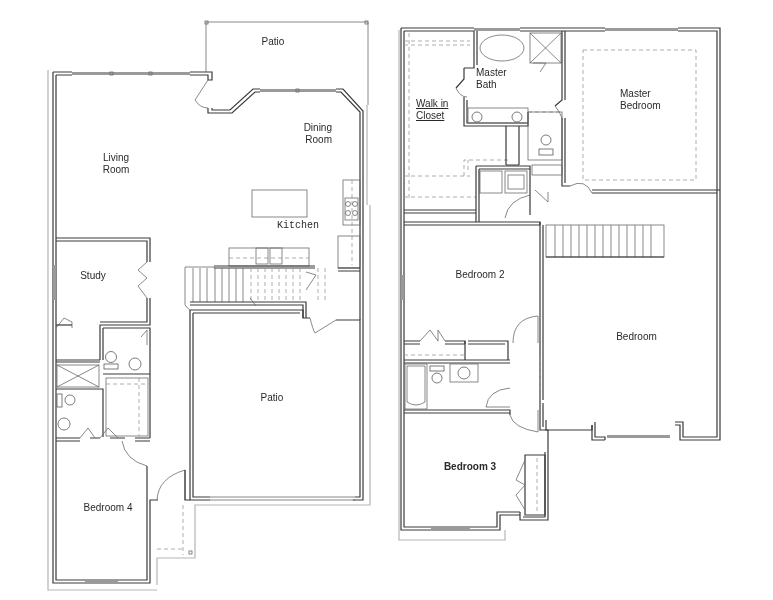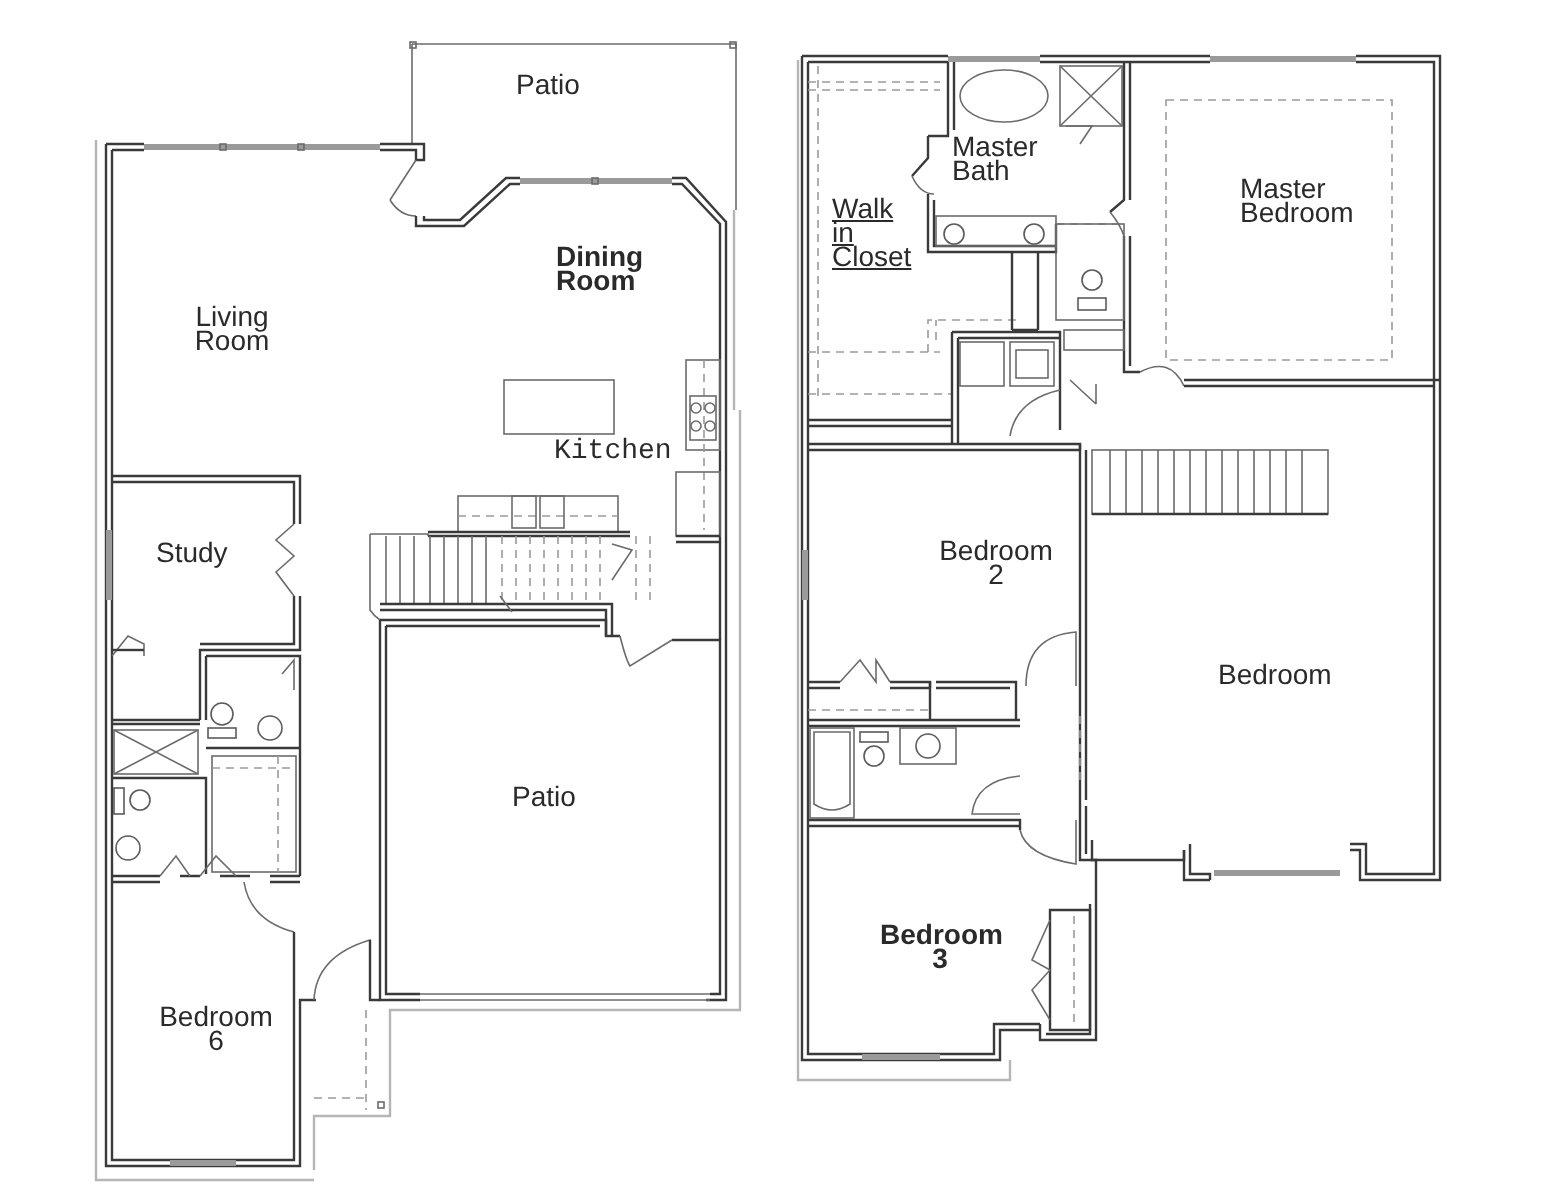--- a/index.html
+++ b/index.html
@@ -4,21 +4,21 @@
 <style>
   html, body { margin: 0; padding: 0; background: #ffffff; }
   body { width: 773px; height: 600px; position: relative; overflow: hidden; font-family: "Liberation Sans", sans-serif; }
   svg.plan { position: absolute; left: 0; top: 0; }
   .wall { fill: none; stroke: #3a3a3a; stroke-width: 1.2; }
   .thin { fill: none; stroke: #6b6b6b; stroke-width: 0.8; }
   .light { fill: none; stroke: #b5b5b5; stroke-width: 1.2; }
   .dash { fill: none; stroke: #9a9a9a; stroke-width: 0.8; stroke-dasharray: 4 3; }
   .win { stroke: #9a9a9a; stroke-width: 3; }
   .fixture { fill: #fff; stroke: #5a5a5a; stroke-width: 0.8; }
-  .lbl { position: absolute; font-size: 14px; color: #2a2a2a; line-height: 12px; text-align: center; white-space: pre-line; }
+  .lbl { position: absolute; font-size: 10px; color: #2a2a2a; line-height: 12px; text-align: center; white-space: pre-line; }
 </style>
 </head>
 <body>
 
 <svg class="plan" width="773" height="600" viewBox="0 0 773 600">
 
   <g>
 
     <path class="light" d="M48,70 L48,590 L157,590 M157,585 L157,558 L195,558 L195,505 L370,505 L370,205 M367,105 L367,205"></path>
 
@@ -224,28 +224,28 @@
     <path class="wall" d="M525,455 L545,455 L545,515 L525,515 Z"></path>
     <path class="dash" d="M537,458 L537,512"></path>
     <path class="thin" d="M525,460 L516,480 L525,485 L516,495 L525,510"></path>
     <path class="wall" d="M546,420 L546,430 L592,430 L592,425"></path>
   </g>
 </svg>
 
 <div class="lbl" style="left:258px; top:36px; width:30px;">Patio</div>
 <div class="lbl" style="left:96px; top:152px; width:40px; text-align:center;">Living
 Room</div>
-<div class="lbl" style="left:278px; top:122px; width:40px; text-align:left;font-weight:bold;">Dining
+<div class="lbl" style="left:292px; top:122px; width:40px; text-align:right;">Dining
 Room</div>
 <div class="lbl" style="left:277px; top:220px; width:40px;font-family:Liberation Mono, monospace;">Kitchen</div>
 <div class="lbl" style="left:78px; top:270px; width:30px;">Study</div>
 <div class="lbl" style="left:250px; top:392px; width:44px;">Patio</div>
-<div class="lbl" style="left:78px; top:502px; width:60px;">Bedroom 6</div>
+<div class="lbl" style="left:78px; top:502px; width:60px;">Bedroom 4</div>
 
 <div class="lbl" style="left:476px; top:67px; width:40px; text-align:left;">Master
 Bath</div>
 <div class="lbl" style="left:416px; top:98px; width:40px; text-align:left;text-decoration:underline;">Walk in
 Closet</div>
 <div class="lbl" style="left:620px; top:88px; width:50px; text-align:left;">Master
 Bedroom</div>
-<div class="lbl" style="left:450px; top:269px; width:60px;margin-left:18px;">Bedroom 2</div>
+<div class="lbl" style="left:450px; top:269px; width:60px;">Bedroom 2</div>
 <div class="lbl" style="left:609px; top:331px; width:55px;">Bedroom</div>
 <div class="lbl" style="left:440px; top:461px; width:60px;font-weight:bold;">Bedroom 3</div>
 
 </body></html>

